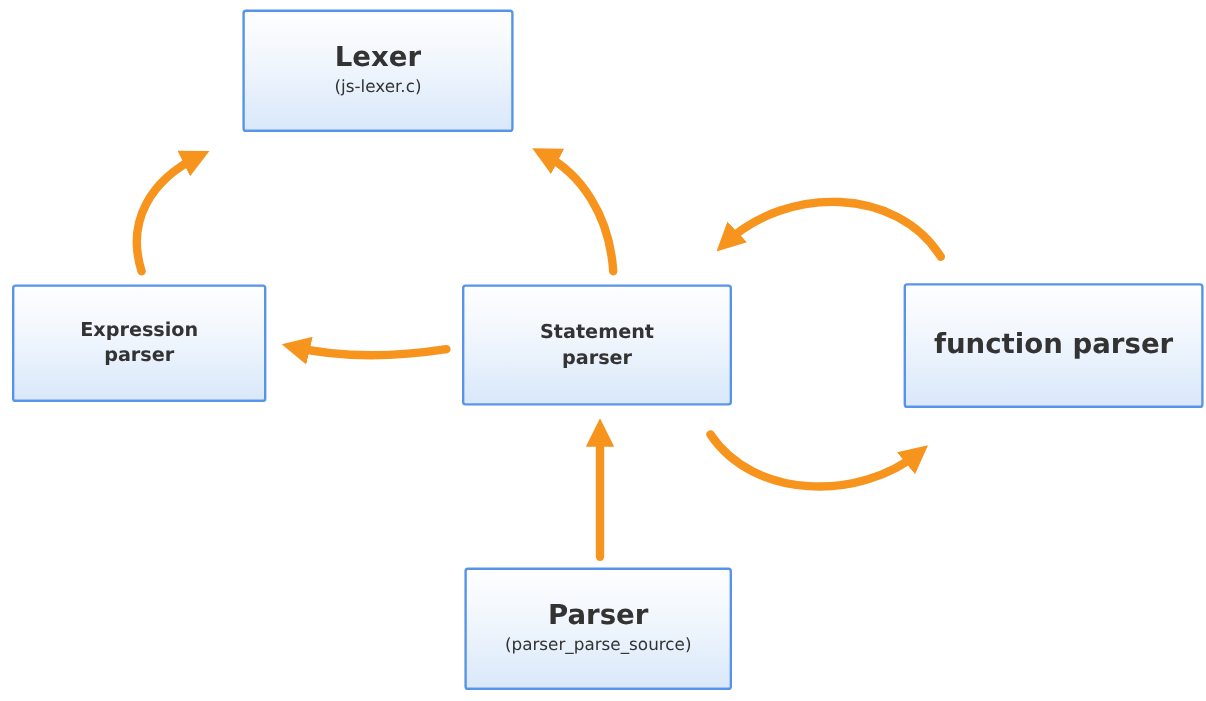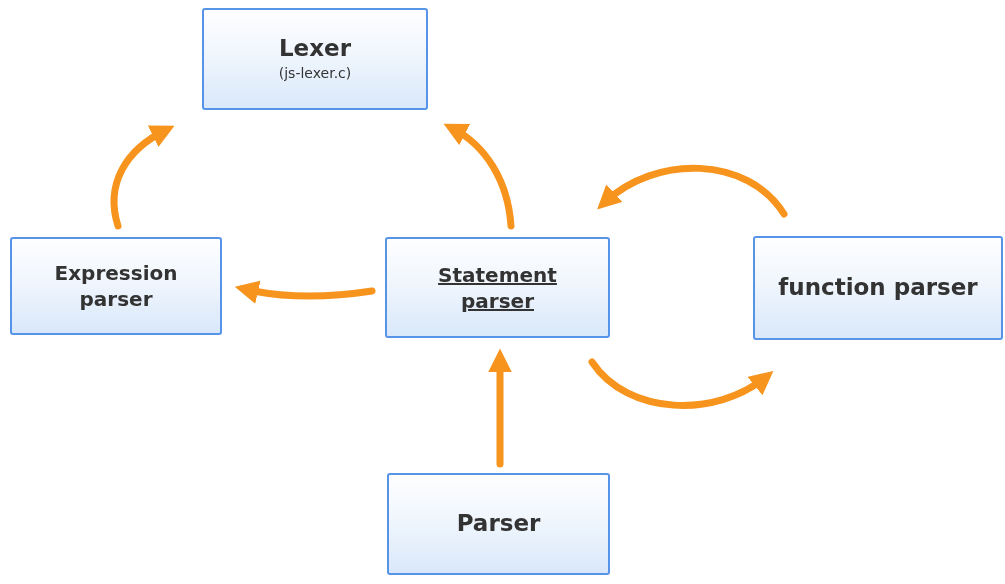--- a/index.html
+++ b/index.html
@@ -30,35 +30,35 @@
     align-items: center;
     justify-content: center;
     text-align: center;
     border: 2px solid #5794E8;
     border-radius: 3px;
     background: linear-gradient(to bottom, #FEFEFF 0%, #F2F7FD 40%, #D9E8FA 100%);
     color: #333333;
   }
   .node .title {
     font-weight: bold;
-    font-size: 20px;
+    font-size: 16px;
     line-height: 1.3;
     white-space: pre-line;
   }
   .node--big .title {
     font-size: 23px;
   }
   .node .subtitle {
     font-size: 14px;
     line-height: 1.4;
     white-space: nowrap;
   }
   .node-lexer      { left: 202px; top: 8px;   width: 226px; height: 102px; }
   .node-expression { left: 10px;  top: 237px; width: 212px; height: 98px;  }
-  .node-statement  { left: 385px; top: 237px; width: 225px; height: 101px; text-decoration: underline; }
+  .node-statement  { left: 385px; top: 237px; width: 225px; height: 101px; }
   .node-function   { left: 753px; top: 236px; width: 250px; height: 104px; }
   .node-parser     { left: 387px; top: 473px; width: 223px; height: 102px; }
 </style>
 </head>
 <body>
 
 <div class="canvas">
 
   <svg class="arrows" width="1005" height="584" viewBox="0 0 1005 584">
     <defs>
@@ -90,15 +90,16 @@
     <div class="title">Statement
 parser</div>
   </div>
 
   <div class="node node--big node-function">
     <div class="title">function parser</div>
   </div>
 
   <div class="node node--big node-parser">
     <div class="title">Parser</div>
+    <div class="subtitle">(parser_parse_source)</div>
   </div>
 
 </div>
 
 </body></html>

